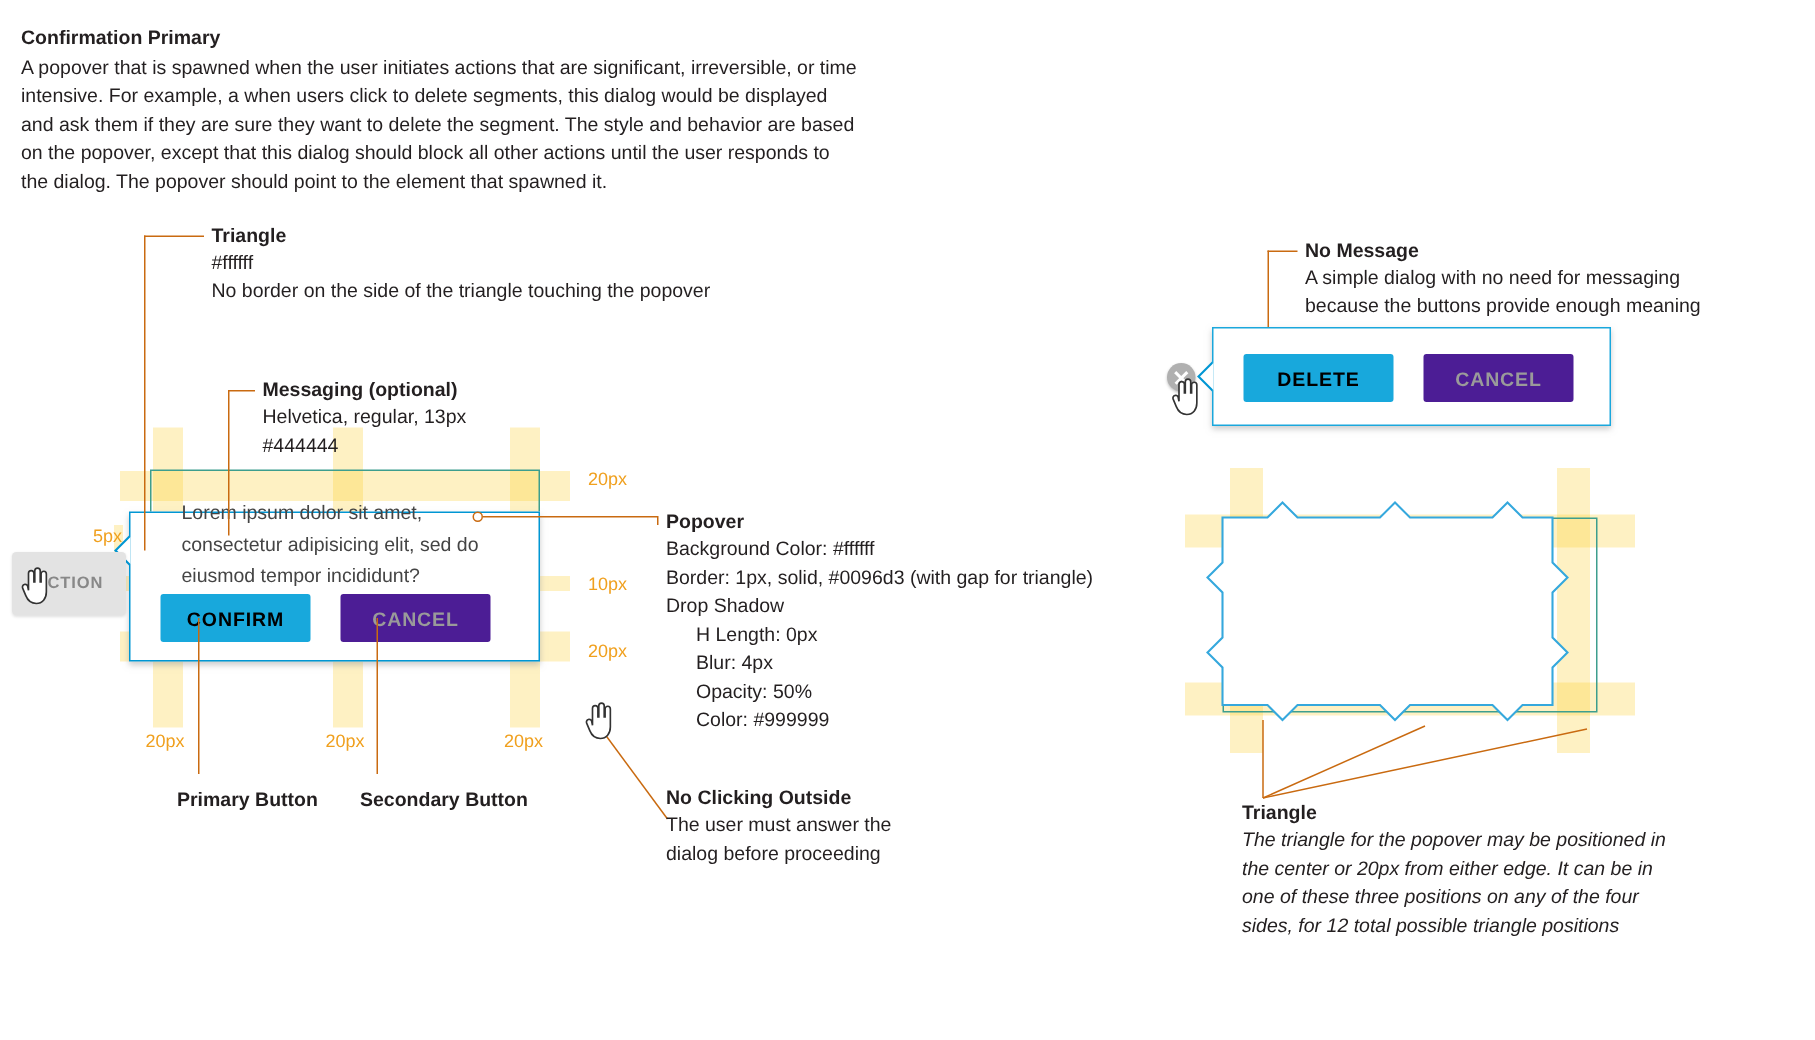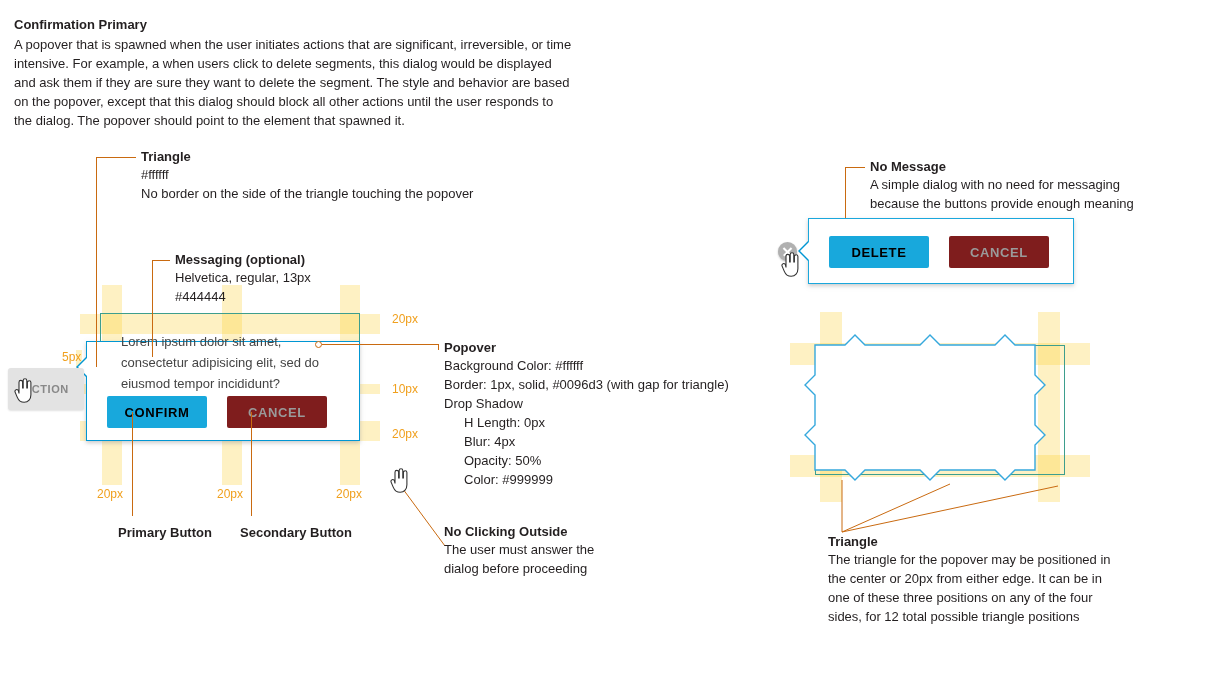--- a/index.html
+++ b/index.html
@@ -17,21 +17,21 @@
 
   
   #intro { left:14px; top:16px; width:560px; }
   #intro .title { font-size:13px; font-weight:bold; color:#231f20; line-height:17px; }
   #intro .body { font-size:13px; color:#231f20; line-height:19px; margin-top:2px; }
 
   
   .anno-title { font-size:13px; font-weight:bold; color:#231f20; line-height:17px; }
   .anno-line  { font-size:13px; color:#231f20; line-height:19px; white-space:nowrap; }
   .anno-line.indent { padding-left:20px; }
-  .anno-wrap  { font-size:13px; color:#231f20; line-height:19px; }
+  .anno-wrap  { font-size:13px; color:#231f20; line-height:19px;font-style:italic; }
 
   
   .lead { background:#c96a10; position:absolute; }
   .lead-v { width:1px; }
   .lead-h { height:1px; }
   .lead-dot {
     position:absolute; width:7px; height:7px; border-radius:50%;
     border:1px solid #c96a10; background:#ffffff;
   }
   .lead-diag { position:absolute; }
@@ -71,21 +71,21 @@
     border-right:9px solid #ffffff;
   }
 
   
   .btn {
     position:absolute; display:flex; align-items:center; justify-content:center;
     font-size:13px; font-weight:bold; letter-spacing:0.6px; border:none;
     border-radius:2px; cursor:pointer;
   }
   .btn-primary { background:#18a8dc; color:#000000; }
-  .btn-secondary { background:#7f1d1d; color:#9a9a9a; }
+  .btn-secondary { background:#4c1d95; color:#9a9a9a; }
 
   
   #action-chip {
     position:absolute; left:8px; top:368px; width:76px; height:42px;
     background:#e3e3e3; border-radius:3px;
     display:flex; align-items:center; justify-content:center;
     font-size:11px; font-weight:bold; letter-spacing:0.6px; color:#888888;
     box-shadow:0 1px 2px rgba(0,0,0,0.12);
   }
 

